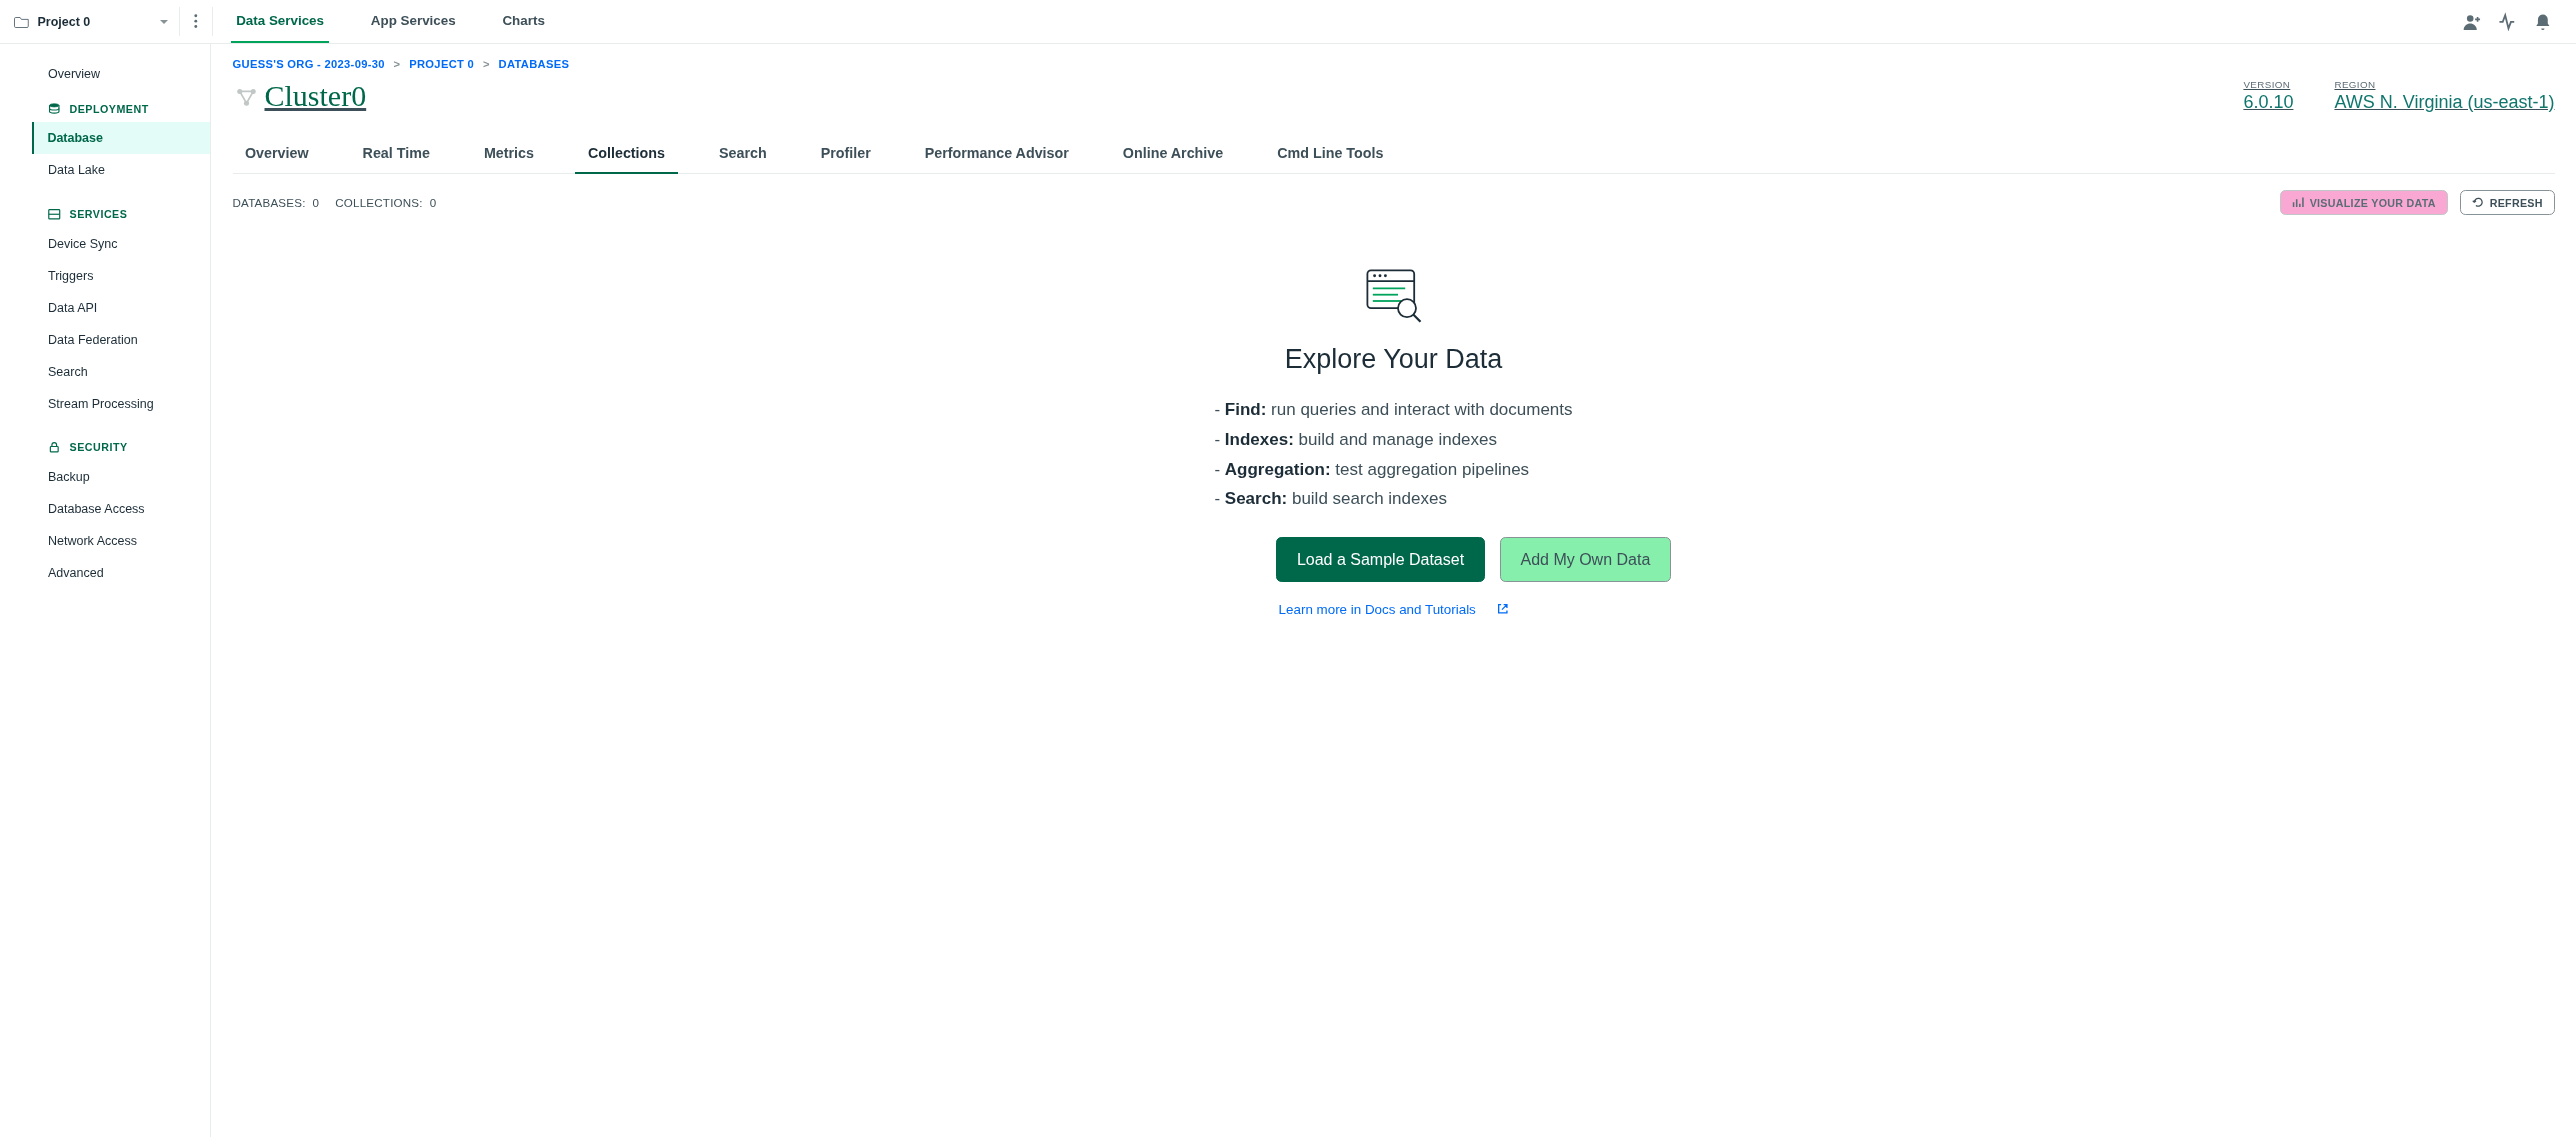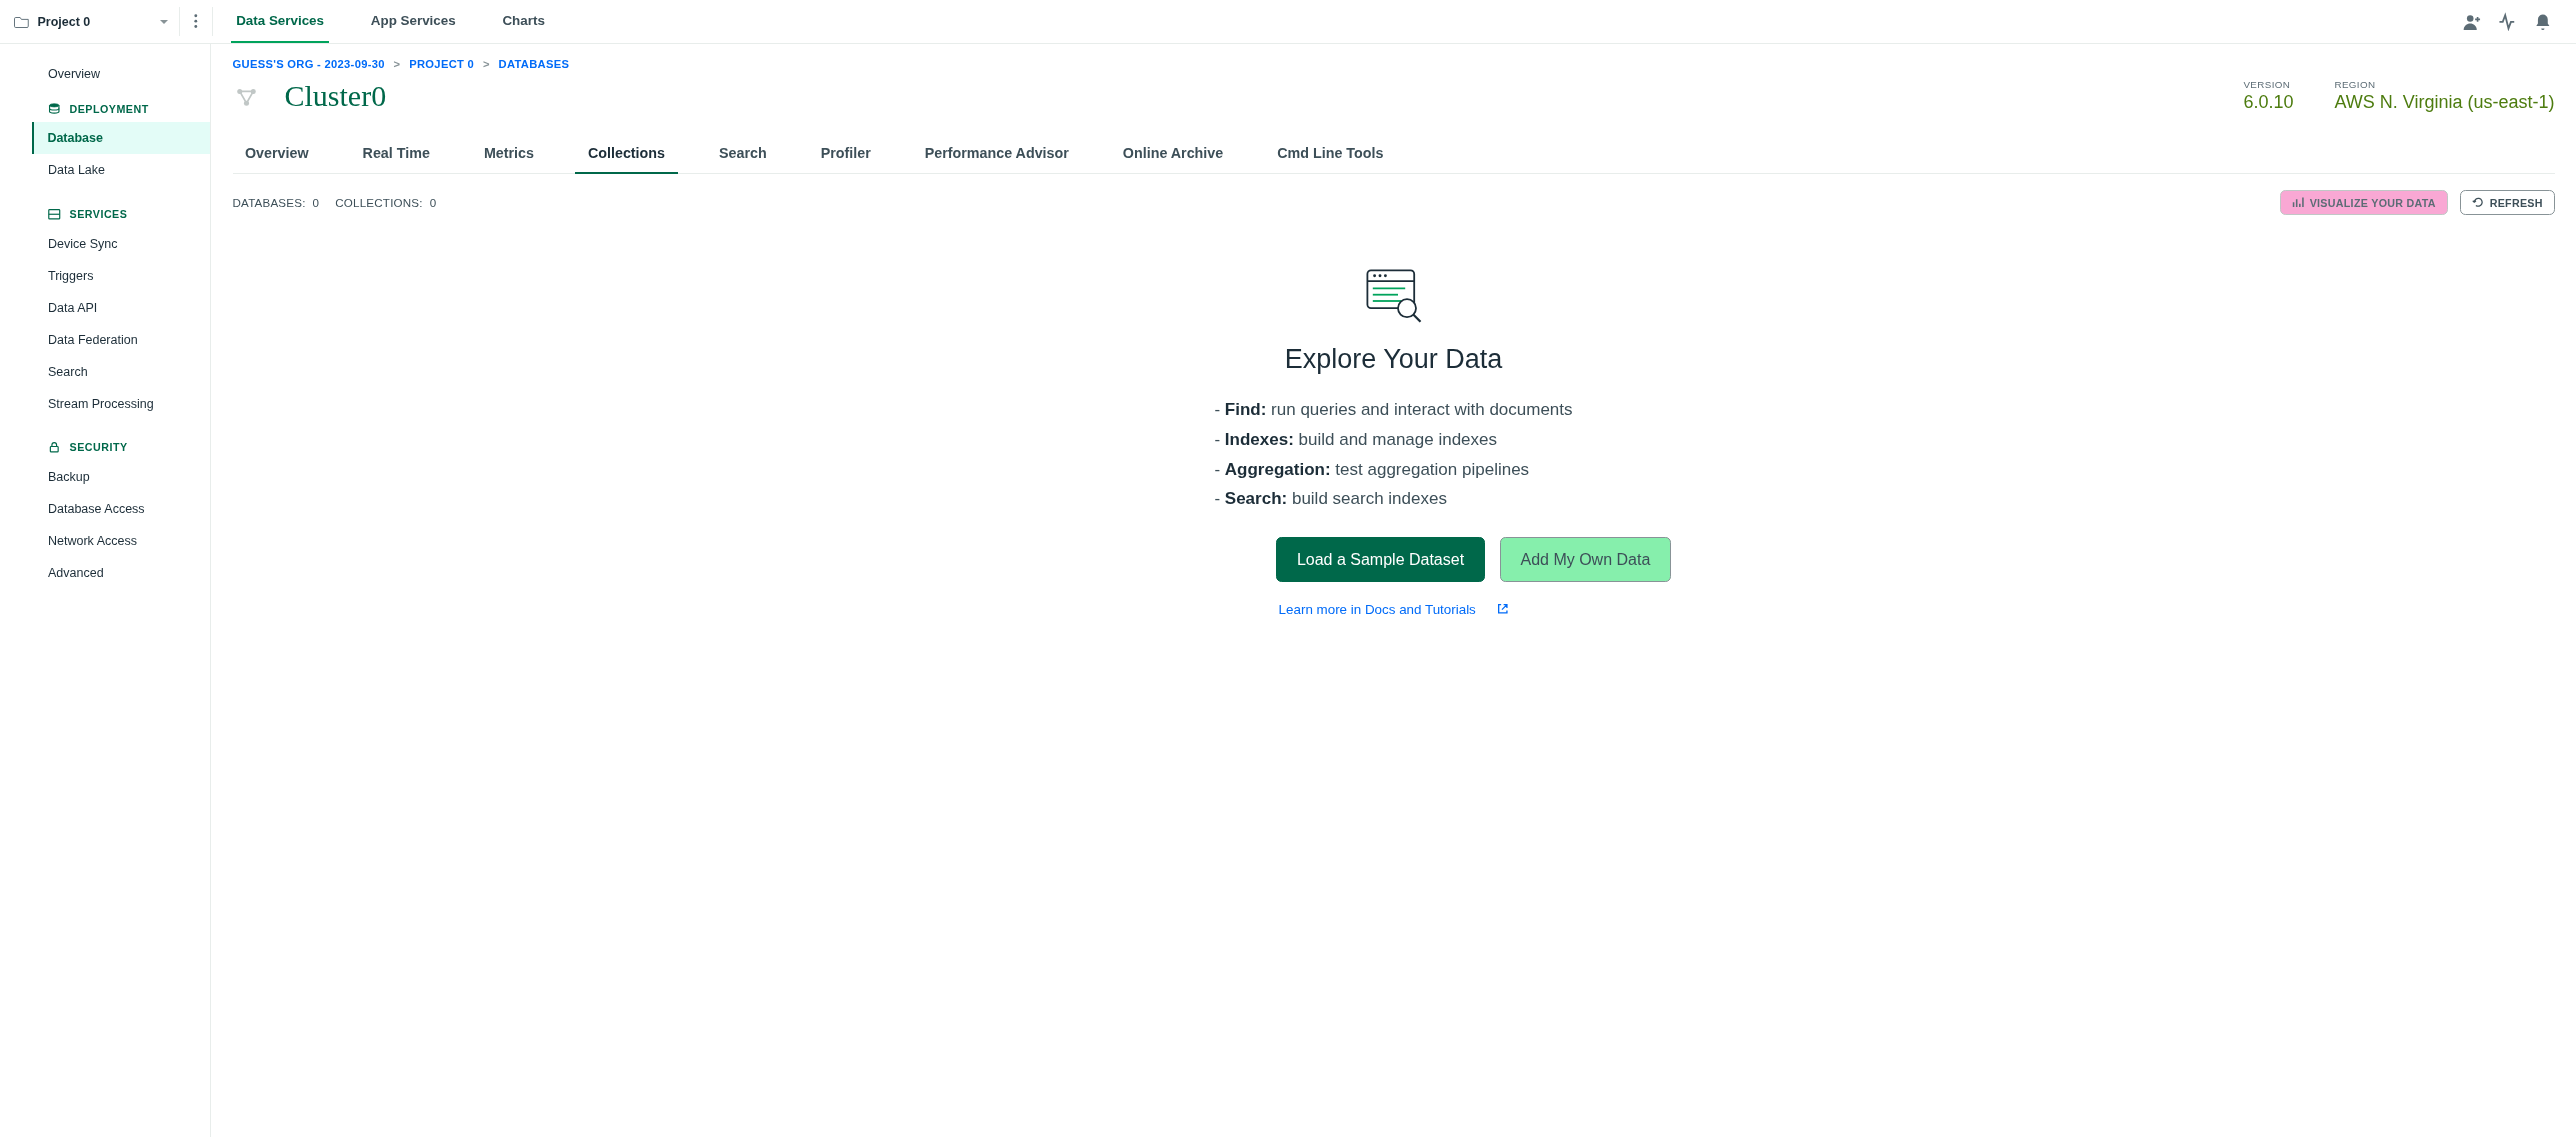--- a/index.html
+++ b/index.html
@@ -80,26 +80,26 @@
     display:flex; align-items:center; gap:9px;
   }
   .sb-header svg { width:12.5px; height:12.5px; fill:#00684a; stroke:#00684a;}
   .sb-block { margin-bottom: 9px; }
 
   
   .main { flex:1; padding: 14.3px 21.5px; overflow:auto; }
   .breadcrumb { font-size:11.2px; font-weight:700; letter-spacing:0.3px; }
   .breadcrumb a { color:#016bf8; text-decoration:none; }
   .breadcrumb .sep { color:#889397; margin:0 5.4px; }
-  .cluster-row { display:flex; align-items:center; margin-top:9px; gap:25px;}
+  .cluster-row { display:flex; align-items:center; margin-top:9px; gap:5px;text-decoration:underline;}
   .cluster-ic { width:27px; height:27px; fill:#c1c7c6;}
   .cluster-title { font-size:30px; color:#00684a; font-weight:400; font-family: Georgia, 'Times New Roman', serif;}
   .cluster-meta { margin-left:auto; display:flex; gap:41px; text-align:left;}
   .cluster-meta .label { font-size:9.8px; letter-spacing:0.4px; color:#5c6c75;}
-  .cluster-meta .val { font-size:18px; color:#4d7c0f; margin-top:1.8px;}
+  .cluster-meta .val { font-size:18px; color:#0f766e; margin-top:1.8px;}
 
   .subtabs {
     display:flex; gap:29px; margin-top:23px;
     border-bottom:0.9px solid #e8edeb;
   }
   .subtab {
     padding: 9px 12.5px 10.7px 12.5px;
     font-size:14.3px; font-weight:600;
     color:#3d4f58; cursor:pointer;
     border-bottom:2.7px solid transparent;

